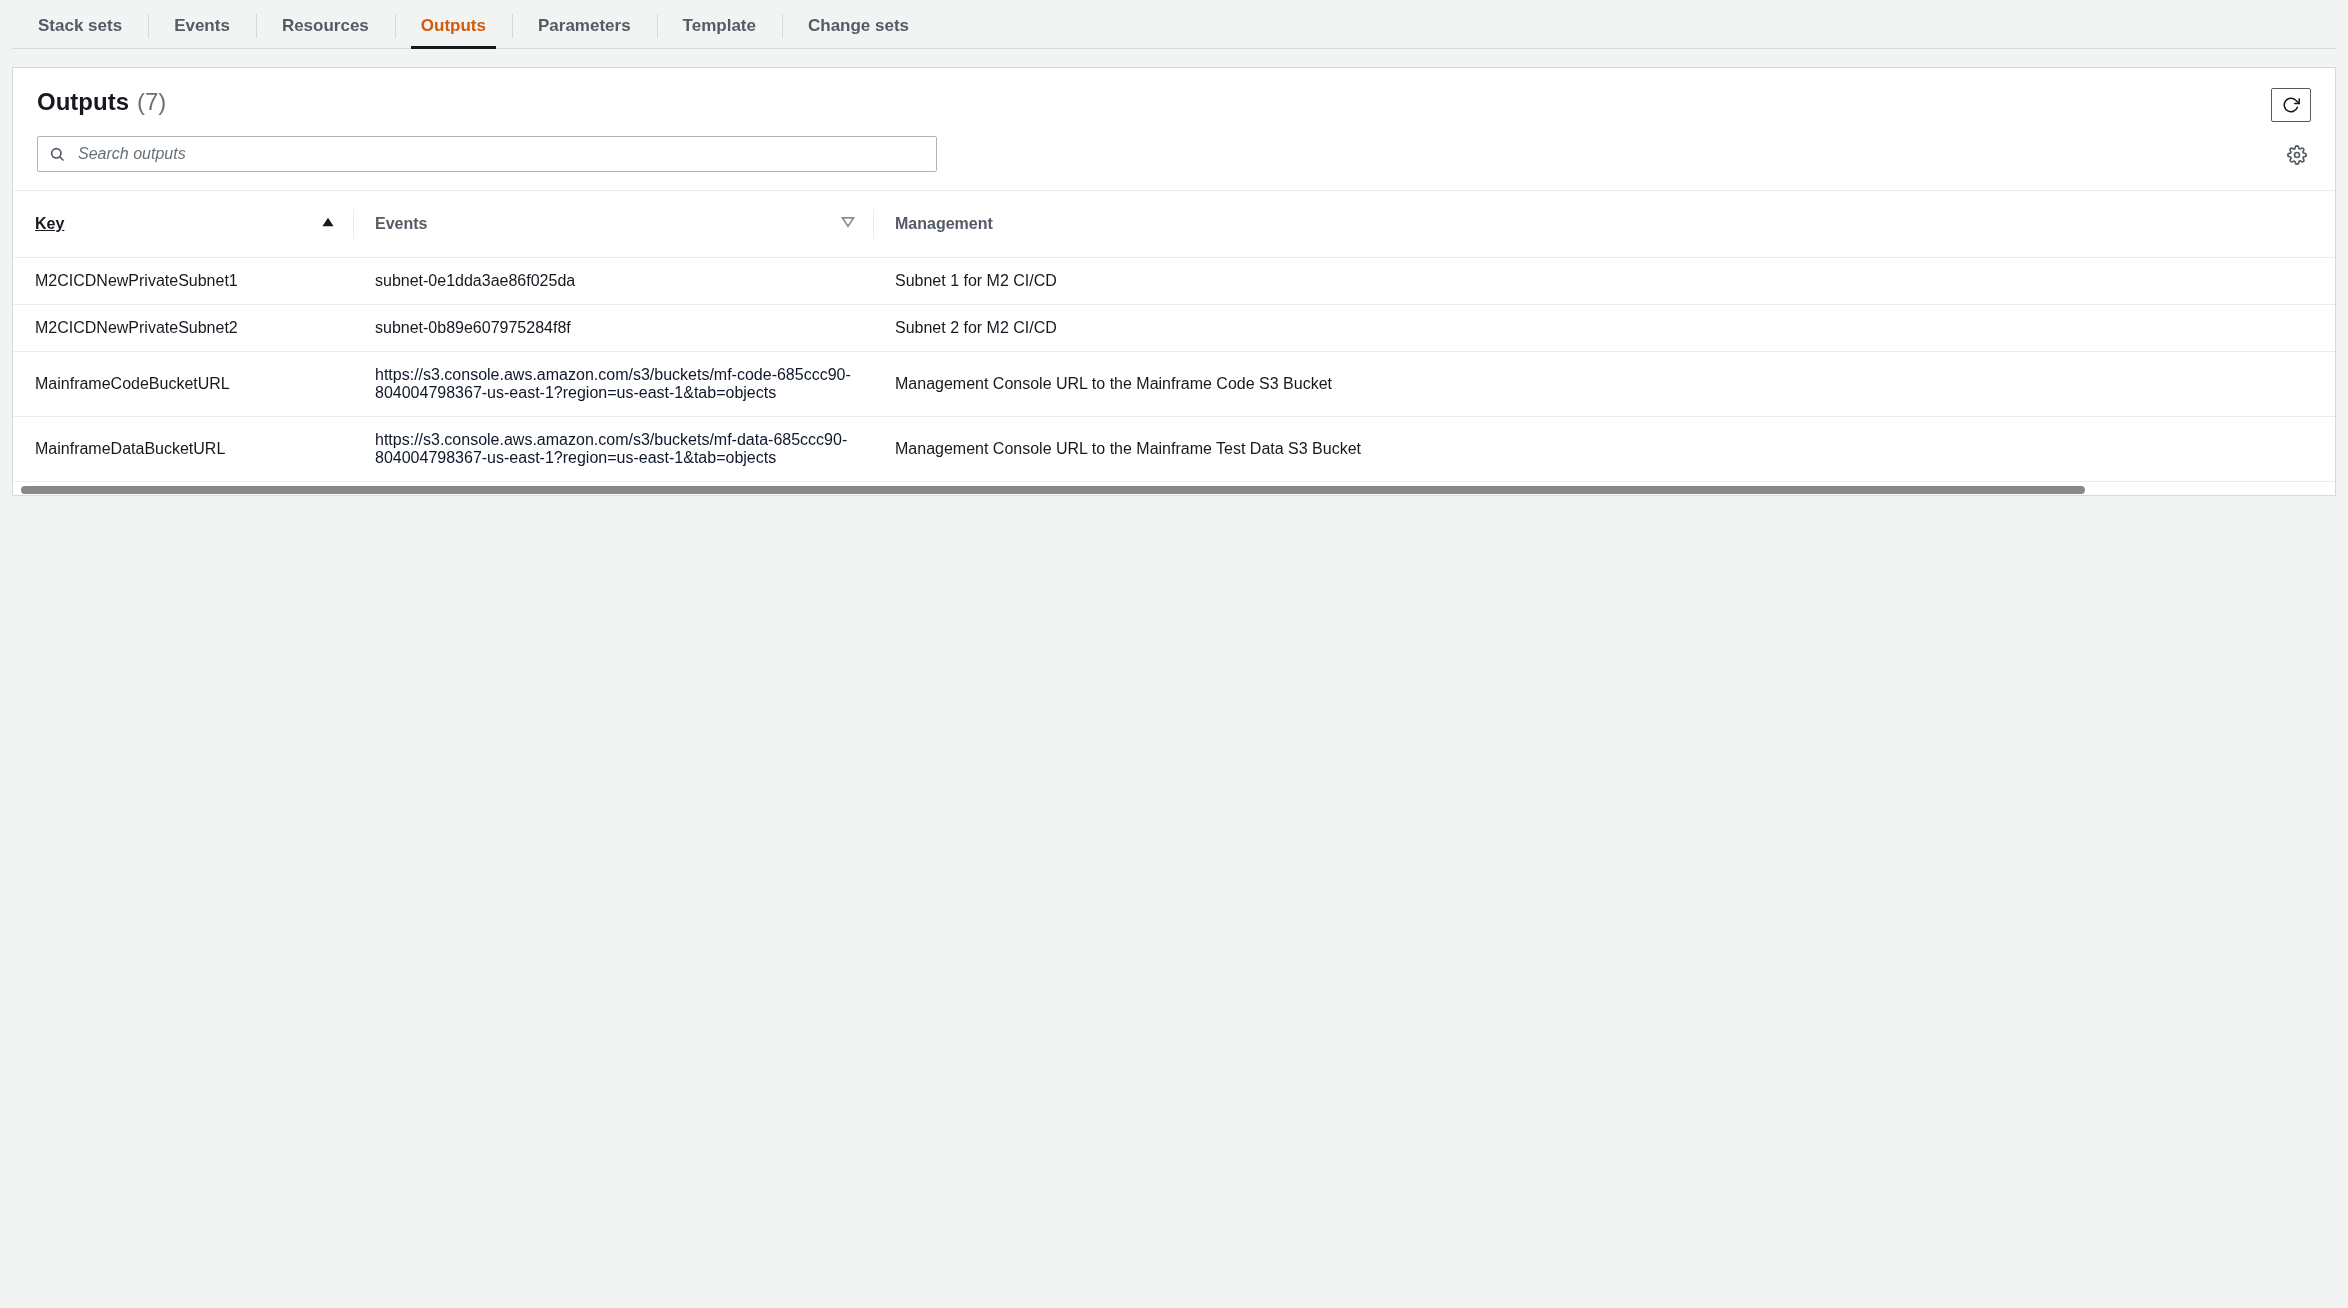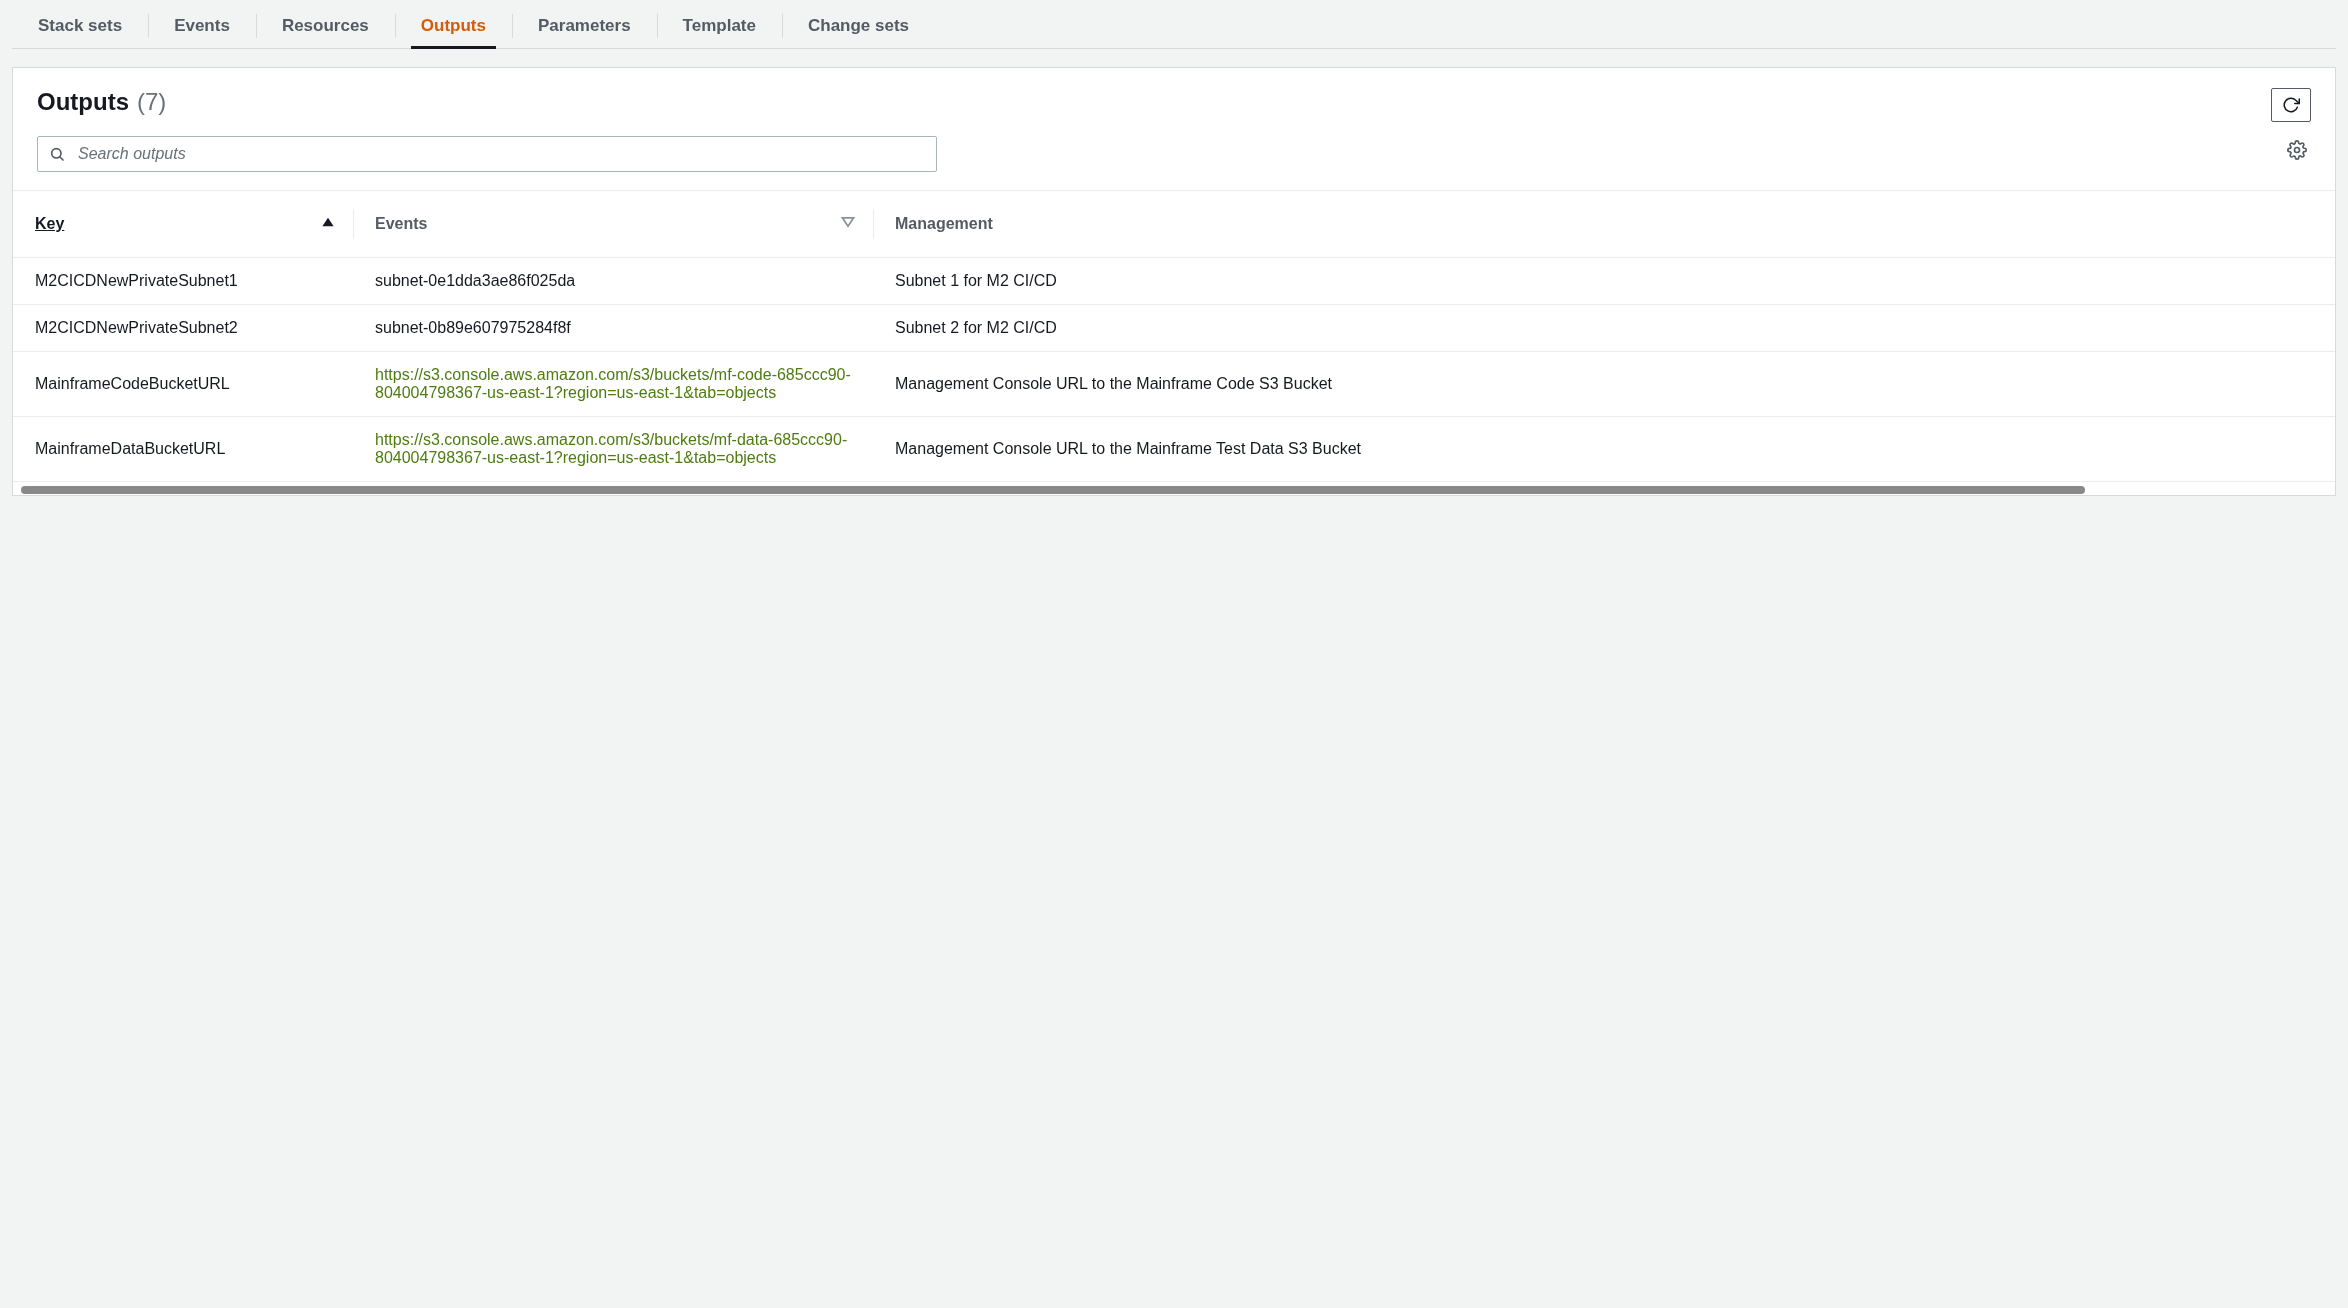--- a/index.html
+++ b/index.html
@@ -80,21 +80,21 @@
   height: 34px;
   border-radius: 2px;
   cursor: pointer;
   display: flex;
   align-items: center;
   justify-content: center;
 }
 .search-row {
   padding: 0 24px 18px 24px;
   display: flex;
-  align-items: flex-start;
+  align-items: flex-end;
   justify-content: space-between;
   gap: 8px;
 }
 .search-wrap {
   position: relative;
   flex: 0 1 900px;
 }
 .search-wrap svg {
   position: absolute;
   left: 12px;
@@ -156,21 +156,21 @@
   border-top: 1px solid #eaeded;
 }
 td {
   padding: 14px 22px;
   font-size: 16px;
   vertical-align: middle;
   color: #16191f;
   word-wrap: break-word;
 }
 td a {
-  color: #4d7c0f;
+  color: #0f172a;
   text-decoration: none;
   word-break: break-all;
 }
 .col-key { width: 340px; text-decoration: underline; }
 .col-value { width: 520px; }
 .scrollbar-track {
   height: 14px;
   background: #fff;
   position: relative;
   border-top: 1px solid #eaeded;

